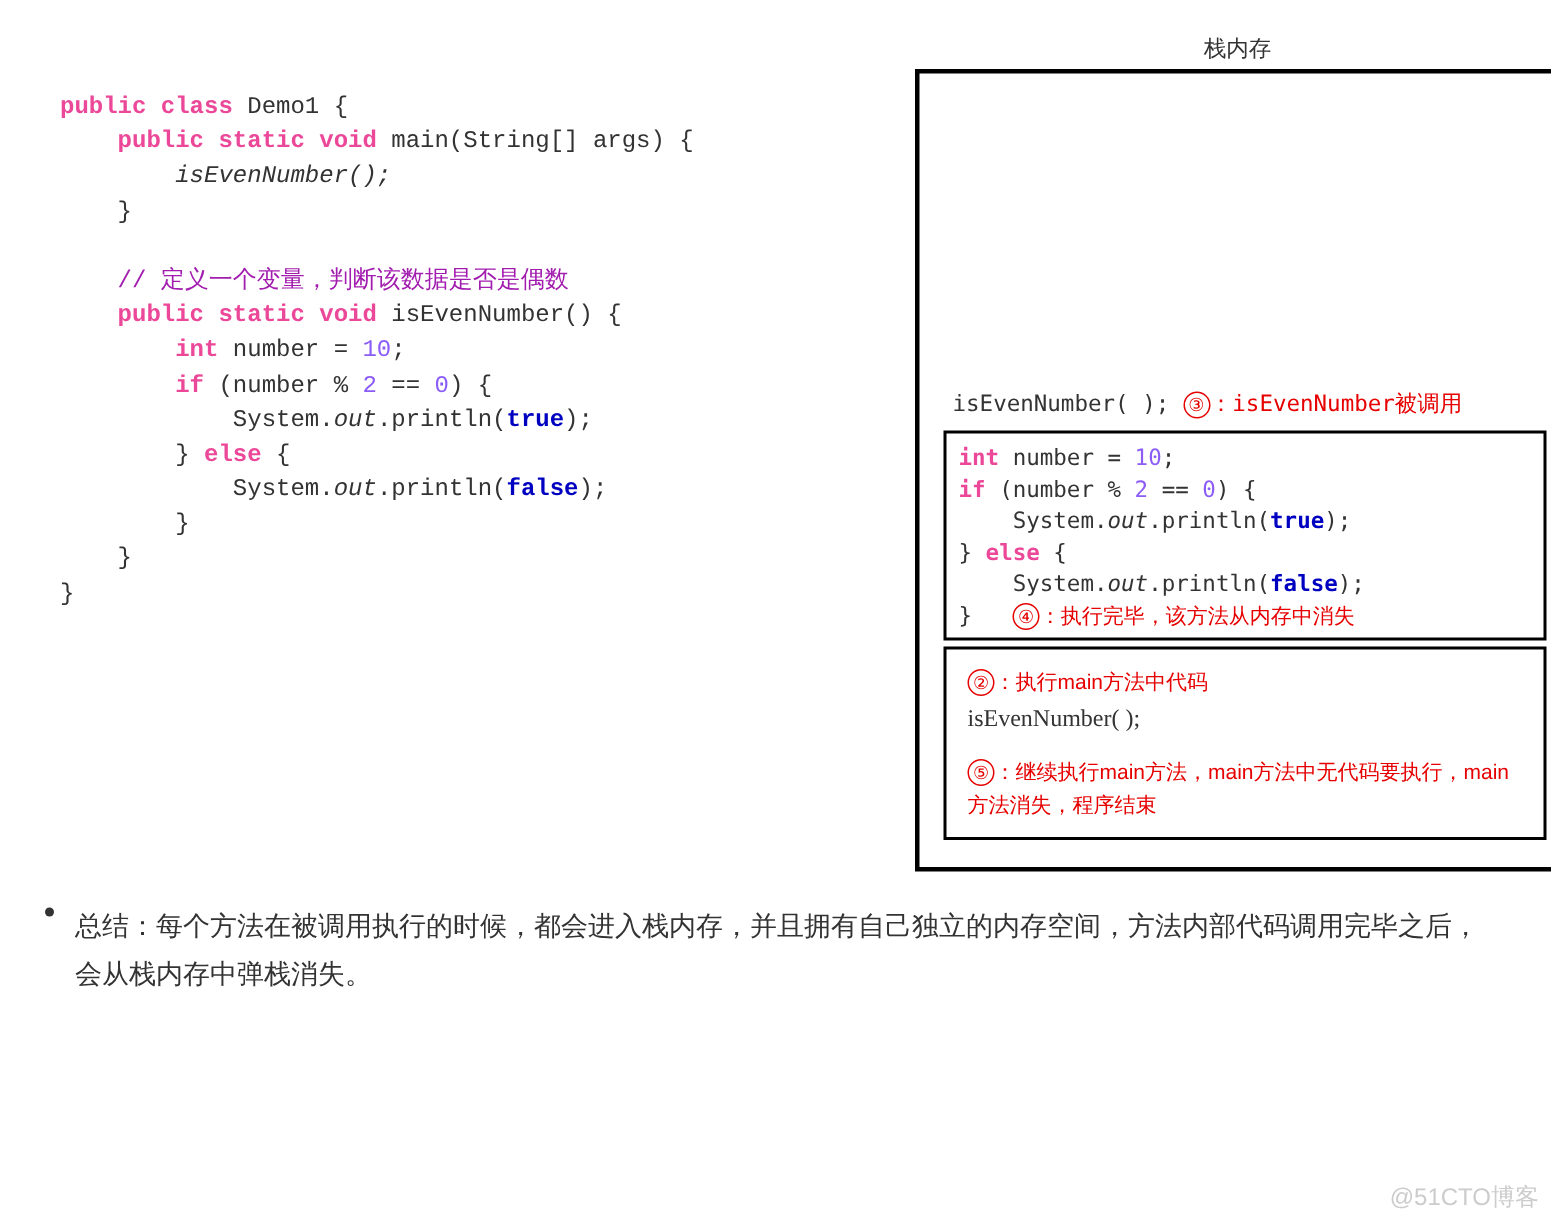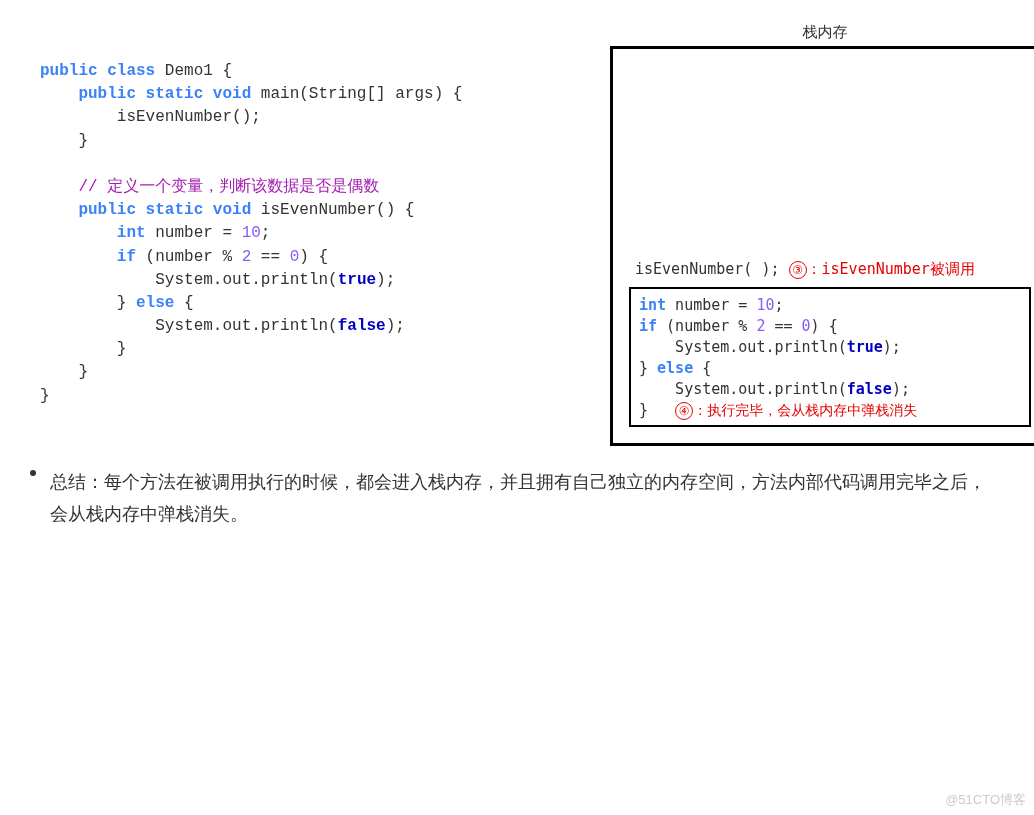--- a/index.html
+++ b/index.html
@@ -20,25 +20,25 @@
     flex: 0 0 560px;
     padding: 40px 0 0 30px;
   }
   pre {
     margin: 0;
     font-family: Consolas, "Courier New", monospace;
     font-size: 16px;
     line-height: 1.45;
     white-space: pre;
   }
-  .kw { color: #3b82f6; font-weight: bold; }
+  .kw { color: #ec4899; font-weight: bold; }
   .comment { color: #a21caf; }
   .num { color: #8b5cf6; }
   .bool { color: #0000c0; font-weight: bold; }
-  .field { }
+  .field { font-style: italic; }
   .right-area {
     flex: 1;
     position: relative;
   }
   .stack-label {
     text-align:center;
     font-size: 15px;
     margin: 3px 0 4px 0;
   }
   .stack-box {
@@ -99,21 +99,21 @@
     position:absolute;
     left: 30px;
     top: 14px;
     width:6px;height:6px;border-radius:50%;background:#333;
   }
   .watermark {
     position: fixed;
     right: 8px;
     bottom: 6px;
     color: #ccc;
-    font-size: 13px;
+    font-size: 16px;
   }
 </style>
 </head>
 <body>
 
 <div class="main-row">
   <div class="code-area">
 <pre><span class="kw">public class</span><span> Demo1 {</span>
 <span class="kw">    public static void</span><span> main(String[] args) {</span>
 <span class="field">        isEvenNumber();</span>
@@ -140,24 +140,29 @@
         <span>isEvenNumber( );</span>
         <span class="red"><span class="circ">③</span><span>：isEvenNumber被调用</span></span>
       </div>
 
       <div class="method-frame">
 <pre style="margin:0;font-family:Consolas,monospace;font-size:15px;line-height:1.4;"><span class="kw">int</span><span> number = </span><span class="num">10</span><span>;</span>
 <span class="kw">if</span><span> (number % </span><span class="num">2</span><span> == </span><span class="num">0</span><span>) {</span>
 <span>    System.</span><span class="field">out</span><span>.println(</span><span class="bool">true</span><span>);</span>
 <span>} </span><span class="kw">else</span><span> {</span>
 <span>    System.</span><span class="field">out</span><span>.println(</span><span class="bool">false</span><span>);</span>
-<span>}</span>   <span class="red" style="font-family:'Microsoft YaHei',sans-serif;font-size:14px;"><span class="circ">④</span><span>：执行完毕，会从栈内存中弹栈消失</span></span></pre>
+<span>}</span>   <span class="red" style="font-family:'Microsoft YaHei',sans-serif;font-size:14px;"><span class="circ">④</span><span>：执行完毕，该方法从内存中消失</span></span></pre>
       </div>
 
 
+      <div class="main-frame">
+        <div class="red"><span class="circ">②</span><span>：执行main方法中代码</span></div>
+        <div style="font-family:'Times New Roman',serif;font-size:16px;padding:2px 0 10px 0;">isEvenNumber( );</div>
+        <div class="red"><span class="circ">⑤</span><span>：继续执行main方法，main方法中无代码要执行，main方法消失，程序结束</span></div>
+      </div>
     </div>
   </div>
 </div>
 
 <div class="summary">
   <div class="bullet"></div>
   <span>总结：每个方法在被调用执行的时候，都会进入栈内存，并且拥有自己独立的内存空间，方法内部代码调用完毕之后，会从栈内存中弹栈消失。</span>
 </div>
 
 <div class="watermark">@51CTO博客</div>

